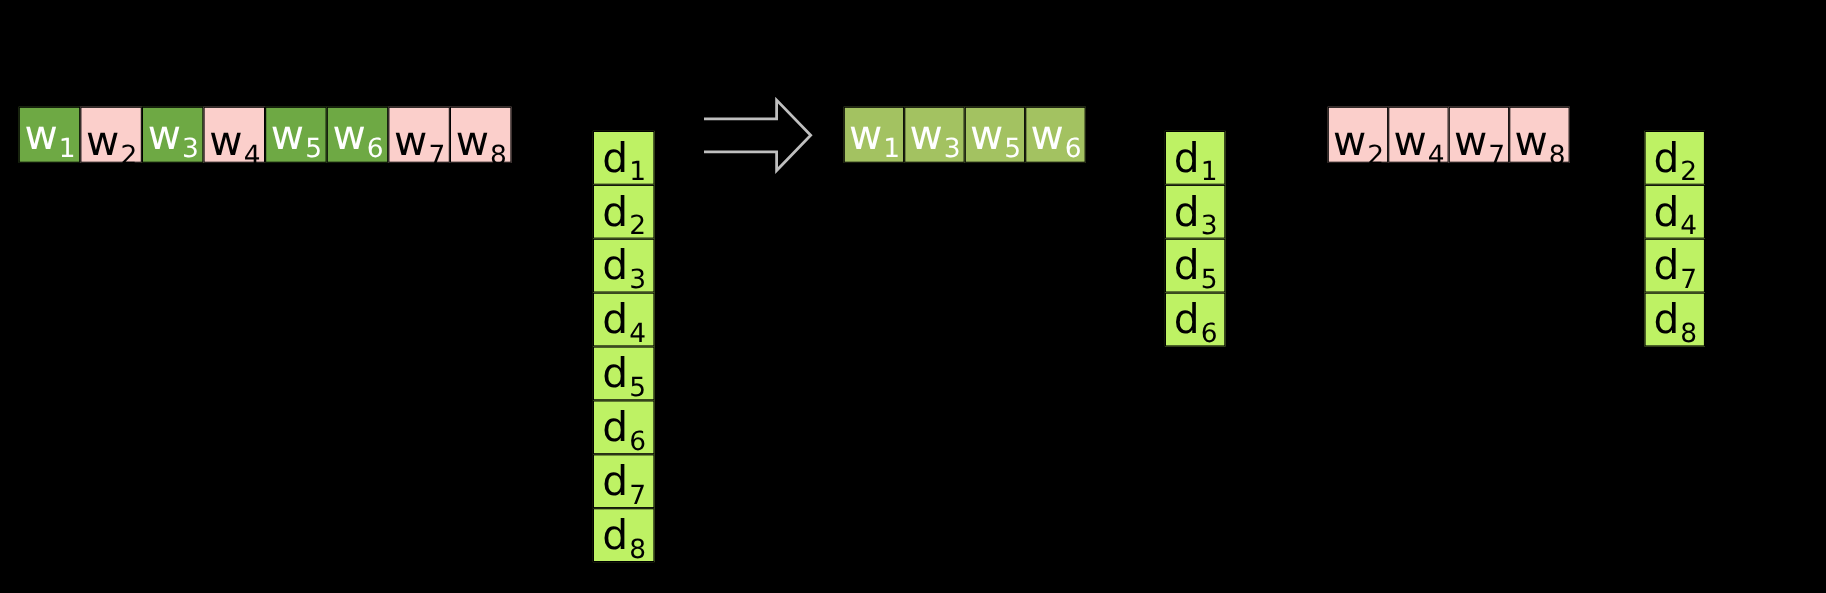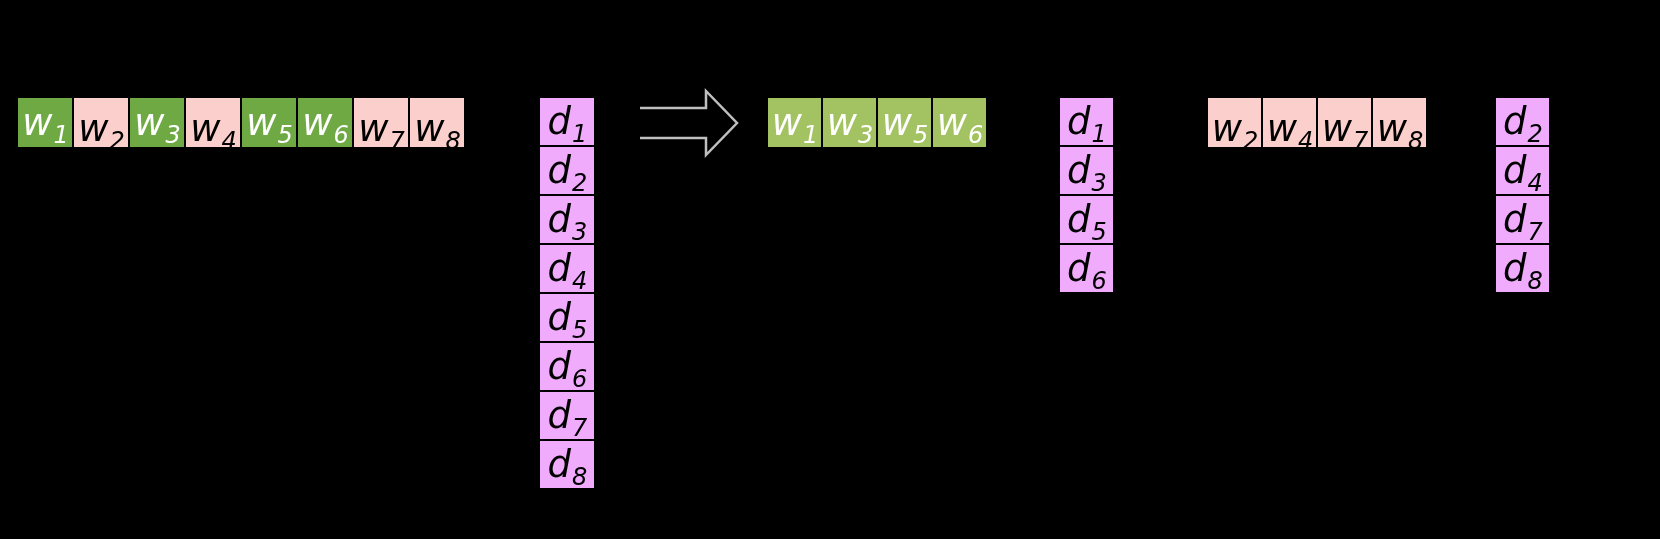--- a/index.html
+++ b/index.html
@@ -7,21 +7,20 @@
     padding: 0;
     background: #000000;
   }
   #canvas {
     position: relative;
     width: 1660px;
     height: 539px;
     background: #000000;
     overflow: hidden;
     font-family: "DejaVu Sans", "Liberation Sans", sans-serif;
-    font-style: italic;
   }
 
   
   .cell {
     position: absolute;
     box-sizing: border-box;
     border: 1px solid #000000;
     display: flex;
     align-items: center;
     justify-content: center;
@@ -43,21 +42,21 @@
     left: 1px;
   }
 
   
   .c-green      { background: #6EA944; }
   .c-green .lbl { color: #FFFFFF; }
   .c-green2     { background: #A3C261; }
   .c-green2 .lbl{ color: #FFFFFF; }
   .c-pink       { background: #FBCFCB; align-items: flex-end; }
   .c-pink .lbl  { color: #000000; }
-  .c-white      { background: #f0abfc; }
+  .c-white      { background: #bef264; margin-top: 22px; }
   .c-white .lbl { color: #000000; }
 
   
   .arrow-wrap {
     position: absolute;
     left: 634px;
     top: 84px;
     width: 108px;
     height: 78px;
   }

